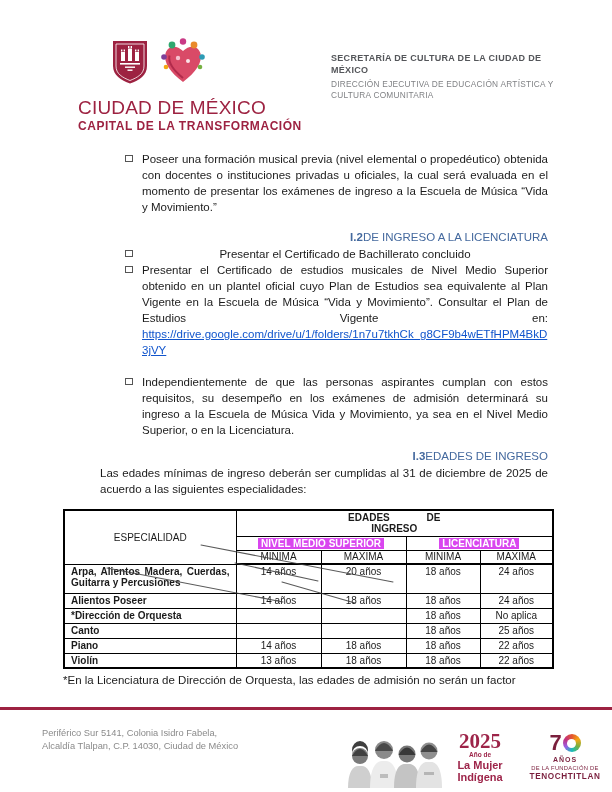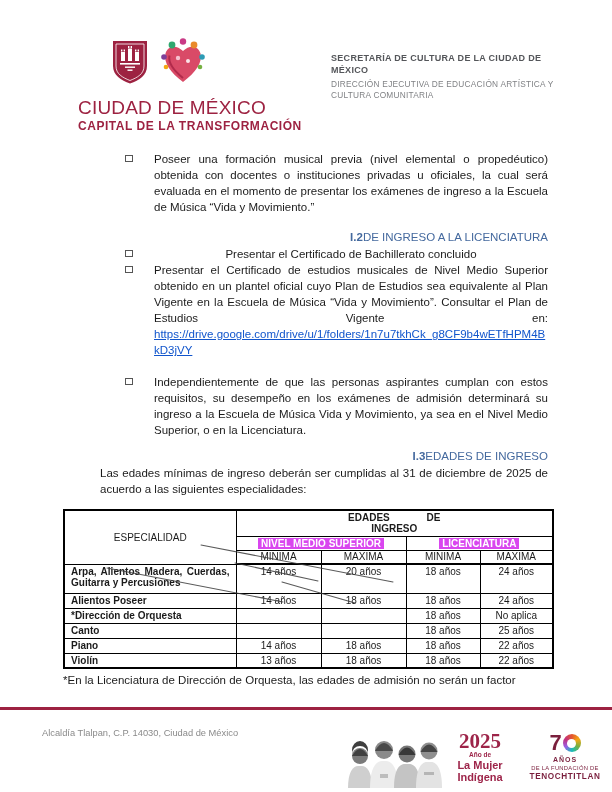--- a/index.html
+++ b/index.html
@@ -14,21 +14,21 @@
   .logo-block { position:absolute; left:78px; top:38px; width:162px; text-align:center; }
   .logo-graphics { display:flex; justify-content:center; align-items:flex-end; gap:10px; height:52px; }
   .logo-title { margin-top:7px; font-size:19px; font-weight:normal; color:#9D2241; letter-spacing:0.2px; white-space:nowrap; }
   .logo-subtitle { margin-top:0; font-size:12px; font-weight:bold; color:#9D2241; letter-spacing:0.55px; white-space:nowrap; }
   .header-right { position:absolute; left:331px; top:52px; width:232px; }
   .secretaria { font-size:9px; font-weight:bold; color:#54565A; letter-spacing:0.3px; line-height:12px; }
   .direccion  { margin-top:3px; font-size:8.3px; color:#808285; letter-spacing:0.25px; line-height:11px; }
 
   
   .content { position:absolute; left:100px; top:151px; width:448px; font-size:11.5px; line-height:16px; }
-  .bullet { display:flex; margin-left:25px;gap:12px; }
+  .bullet { display:flex; margin-left:25px; }
   .bx { flex:0 0 8px; width:7px; height:7px; border:1px solid #555; margin:4px 9px 0 0; }
   .btext { flex:1; text-align:justify; }
   .btext.noj { text-align:center; }
   .h-blue { color:#44699E; font-size:11.5px; margin-top:14px; margin-bottom:1px;text-align:right; }
   .h-blue .num { font-weight:bold; }
   .h2 { margin-left:62px; }
   .h3 { margin-left:0; margin-top:10px;padding-left:8px; }
   .link { color:#1155CC; text-decoration:underline; overflow-wrap:break-word; word-break:break-word; cursor:pointer; }
   .gap16 { margin-top:16px; }
   .intro { text-align:justify; }
@@ -239,20 +239,21 @@
       <line x1="201" y1="545" x2="393" y2="582"></line>
       <line x1="107" y1="568" x2="283" y2="602"></line>
       <line x1="235" y1="563" x2="318" y2="581"></line>
       <line x1="282" y1="582" x2="355" y2="603"></line>
     </g>
   </svg>
 
   <div class="footer-rule"></div>
 
   <div class="address">
+    <div>Periférico Sur 5141, Colonia Isidro Fabela,</div>
     <div>Alcaldía Tlalpan, C.P. 14030, Ciudad de México</div>
   </div>
 
   <span class="women">
     <svg width="100" height="58" viewBox="0 0 100 58">
       <g>
         <path d="M4 58 C4 42 9 36 14 36 L18 36 C23 36 28 42 28 58 Z" fill="#cfcfcf"></path>
         <circle cx="16" cy="26" r="8" fill="#7a7a7a"></circle>
         <path d="M8 24 a8 8 0 0 1 16 0 l0 -4 a8 9 0 0 0 -16 0 Z" fill="#3f3f3f"></path>
         <path d="M8 26 q8 -14 16 0" fill="#3f3f3f"></path>

